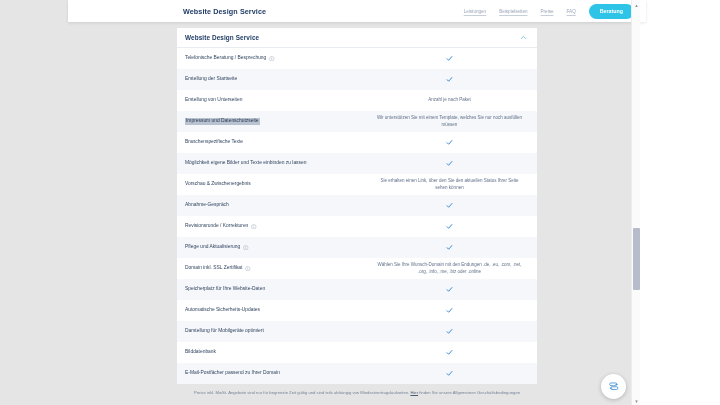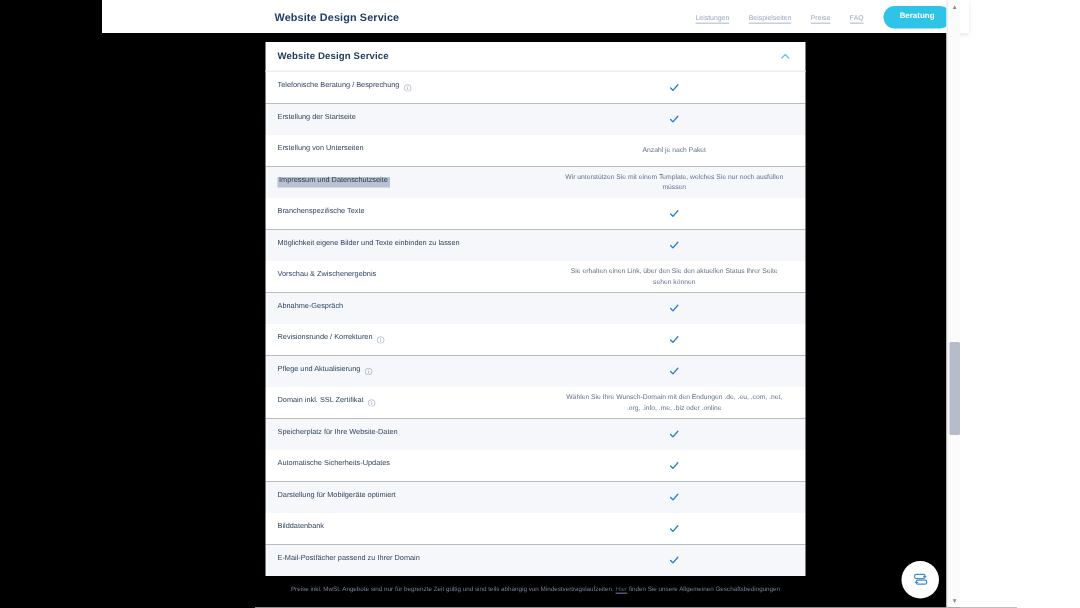--- a/index.html
+++ b/index.html
@@ -5,21 +5,21 @@
   * { box-sizing: border-box; margin: 0; padding: 0; }
   html, body {
     width: 720px; height: 405px;
     background: #ffffff;
     font-family: "Liberation Sans", sans-serif;
     overflow: hidden;
   }
   .page {
     position: relative;
     width: 640px; height: 405px;
-    background: #000000;
+    background: #e5e5e5;
   }
 
   
   .navbar {
     position: absolute;
     left: 68px; top: 0; width: 578px; height: 22px;
     background: #ffffff;
     box-shadow: 0 1px 3px rgba(0,0,0,0.10);
     display: flex;
     align-items: center;

